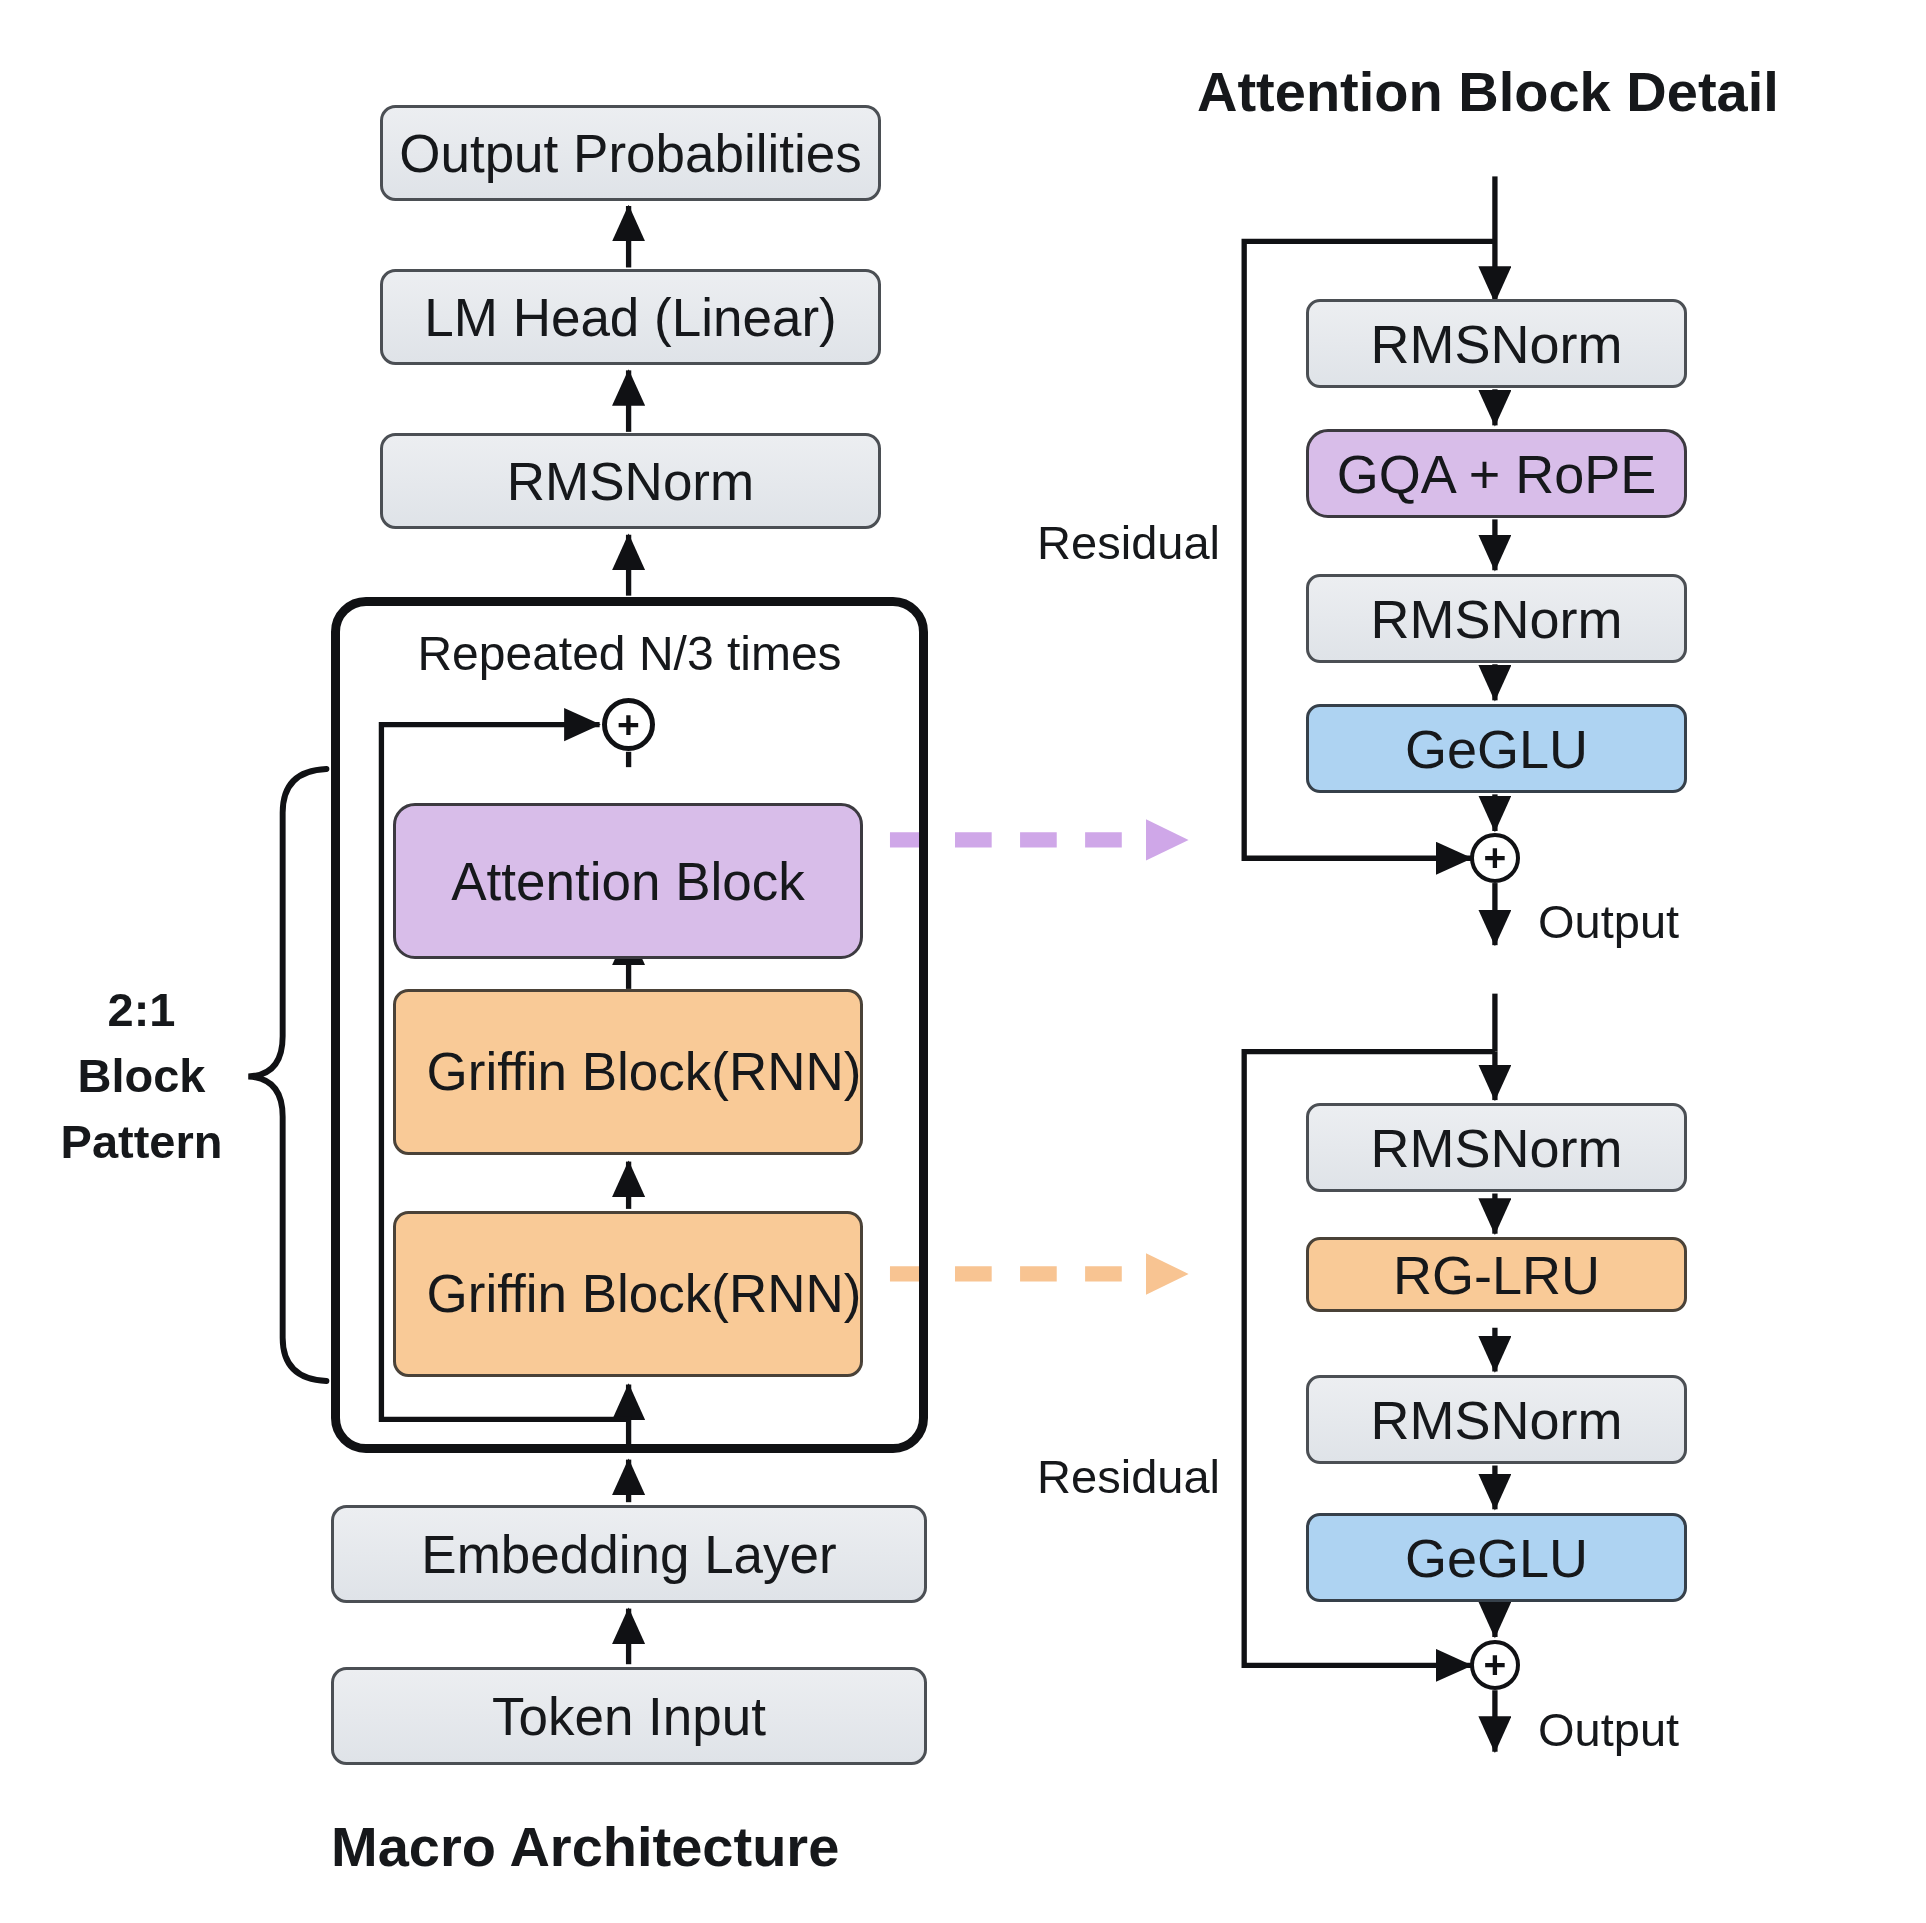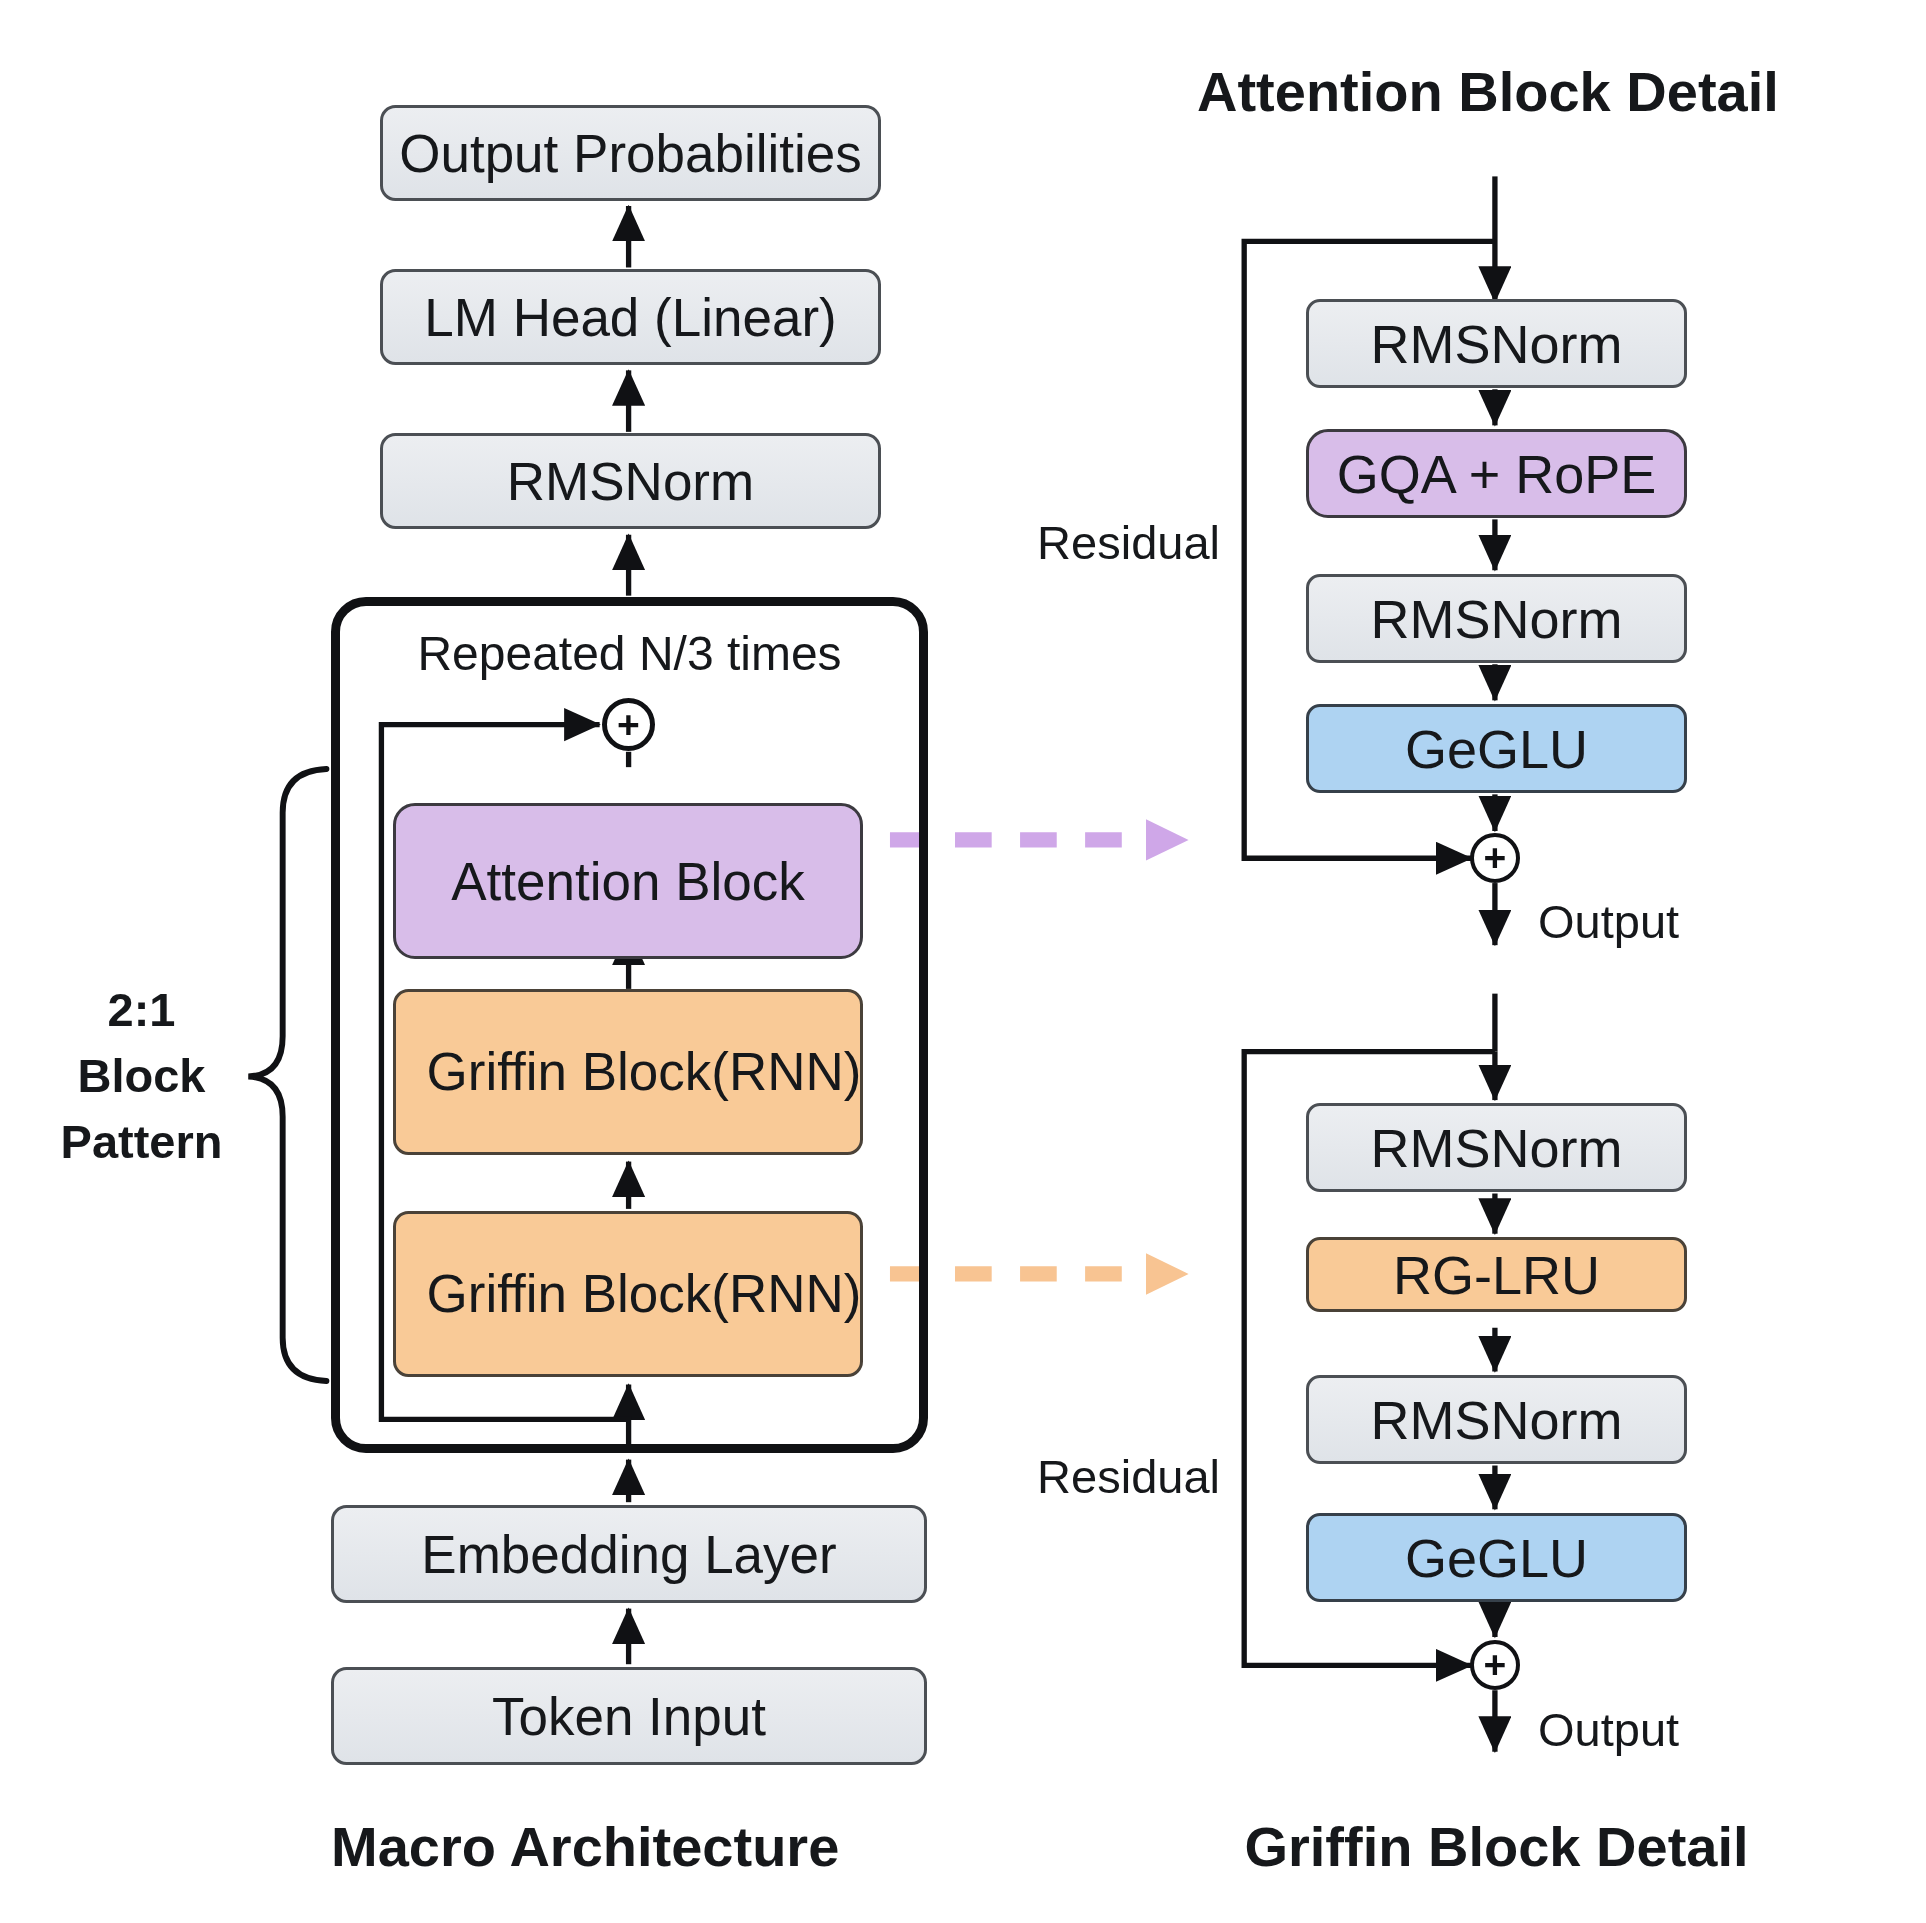--- a/index.html
+++ b/index.html
@@ -193,16 +193,15 @@
   </div>
 
   <div class="plus-circle" style="left:1470px;top:1640px;width:50px;height:50px;border-width:4.7px;">
     <span>+</span>
   </div>
 
   <div class="freelabel" style="left:983px;top:1449px;width:237px;text-align:right;font-size:47px;">Residual</div>
 
   <div class="freelabel" style="left:1538px;top:1702px;font-size:47px;">Output</div>
 
-  <div class="freelabel title" style="left:1201px;top:1814px;width:591px;text-align:center;">Griffin Block Detail</div>
 
 </div>
 
 
 </body></html>

